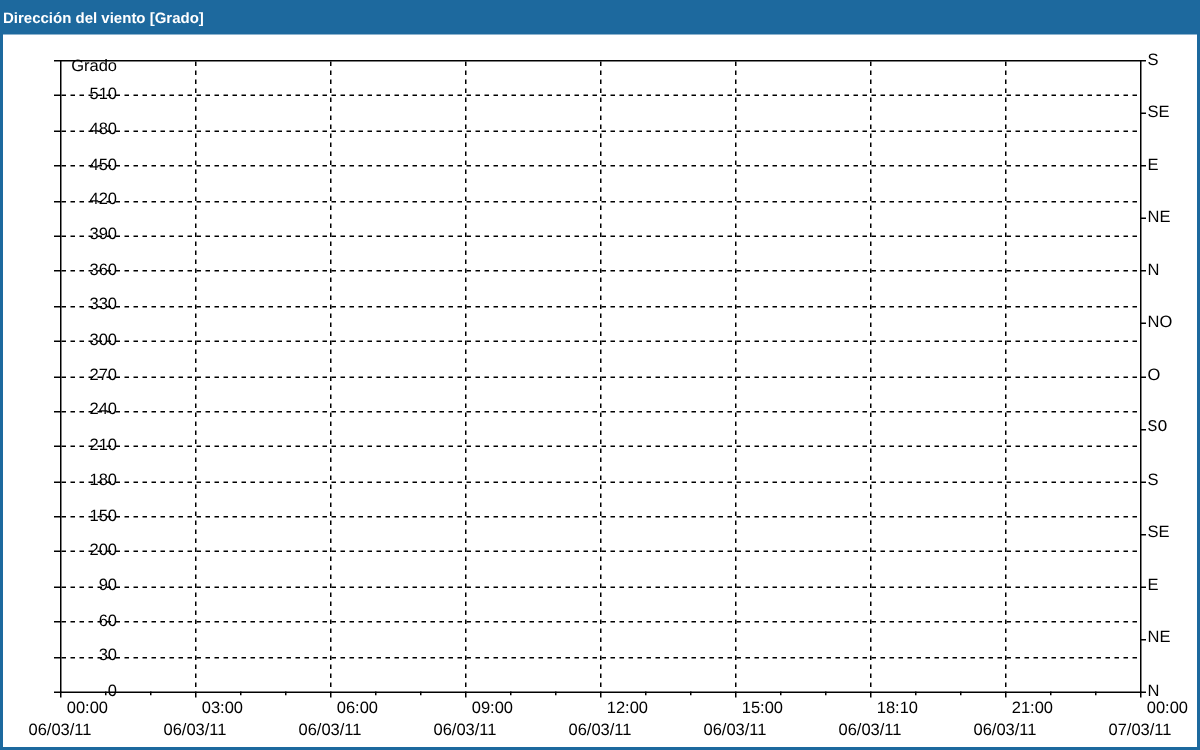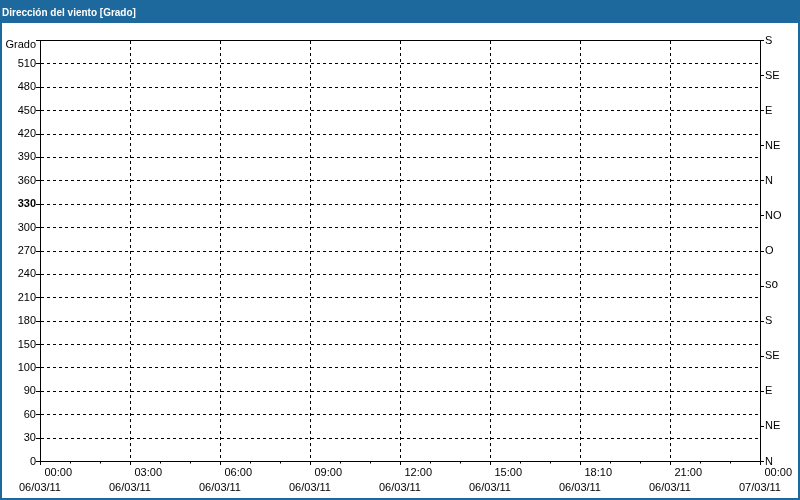--- a/index.html
+++ b/index.html
@@ -35,21 +35,21 @@
     width: 796px;
     height: 496px;
   }
   .axis-label {
     position: absolute;
     font-size: 11px;
     color: #000000;
     line-height: 13px;
     white-space: nowrap;
   }
-  .y-left   { left: 0;  width: 34px; text-align: right; }
+  .y-left   { left: 0;  width: 34px; text-align: right; padding-left: 42px; }
   .x-time   { text-align: right; width: 64px; }
   .x-date   { text-align: center; width: 70px; }
 </style>
 </head>
 <body>
 
 <div id="window" style="border-color: rgb(29, 105, 158); background: rgb(255, 255, 255);">
   <div id="titlebar" style="background: rgb(29, 105, 158); color: rgb(255, 255, 255);">
     <span>Dirección del viento [Grado]</span>
   </div>
@@ -136,28 +136,28 @@
       <line x1="698.5" y1="459" x2="698.5" y2="461.5" stroke="#000000" stroke-width="1"></line>
       <line x1="728.5" y1="459" x2="728.5" y2="461.5" stroke="#000000" stroke-width="1"></line>
       <line x1="758.5" y1="459" x2="758.5" y2="463" stroke="#000000" stroke-width="1"></line>
     </svg>
   <div id="labels-layer">
       <div class="axis-label y-left" style="top: 36px; color: rgb(0, 0, 0);">Grado</div>
       <div class="axis-label y-left" style="top: 452.5px; color: rgb(0, 0, 0);">0</div>
       <div class="axis-label y-left" style="top: 429.111px; color: rgb(0, 0, 0);">30</div>
       <div class="axis-label y-left" style="top: 405.722px; color: rgb(0, 0, 0);">60</div>
       <div class="axis-label y-left" style="top: 382.333px; color: rgb(0, 0, 0);">90</div>
-      <div class="axis-label y-left" style="top: 358.944px; color: rgb(0, 0, 0);">100</div>
+      <div class="axis-label y-left" style="top: 358.944px; color: rgb(0, 0, 0);">200</div>
       <div class="axis-label y-left" style="top: 335.556px; color: rgb(0, 0, 0);">150</div>
       <div class="axis-label y-left" style="top: 312.167px; color: rgb(0, 0, 0);">180</div>
       <div class="axis-label y-left" style="top: 288.778px; color: rgb(0, 0, 0);">210</div>
       <div class="axis-label y-left" style="top: 265.389px; color: rgb(0, 0, 0);">240</div>
       <div class="axis-label y-left" style="top: 242px; color: rgb(0, 0, 0);">270</div>
       <div class="axis-label y-left" style="top: 218.611px; color: rgb(0, 0, 0);">300</div>
-      <div class="axis-label y-left" style="top: 195.222px; color: rgb(0, 0, 0); font-weight: bold;">330</div>
+      <div class="axis-label y-left" style="top: 195.222px; color: rgb(0, 0, 0);">330</div>
       <div class="axis-label y-left" style="top: 171.833px; color: rgb(0, 0, 0);">360</div>
       <div class="axis-label y-left" style="top: 148.444px; color: rgb(0, 0, 0);">390</div>
       <div class="axis-label y-left" style="top: 125.056px; color: rgb(0, 0, 0);">420</div>
       <div class="axis-label y-left" style="top: 101.667px; color: rgb(0, 0, 0);">450</div>
       <div class="axis-label y-left" style="top: 78.2778px; color: rgb(0, 0, 0);">480</div>
       <div class="axis-label y-left" style="top: 54.8889px; color: rgb(0, 0, 0);">510</div>
       <div class="axis-label " style="top: 452.5px; left: 763px; color: rgb(0, 0, 0);">N</div>
       <div class="axis-label " style="top: 417.417px; left: 763px; color: rgb(0, 0, 0);">NE</div>
       <div class="axis-label " style="top: 382.333px; left: 763px; color: rgb(0, 0, 0);">E</div>
       <div class="axis-label " style="top: 347.25px; left: 763px; color: rgb(0, 0, 0);">SE</div>

